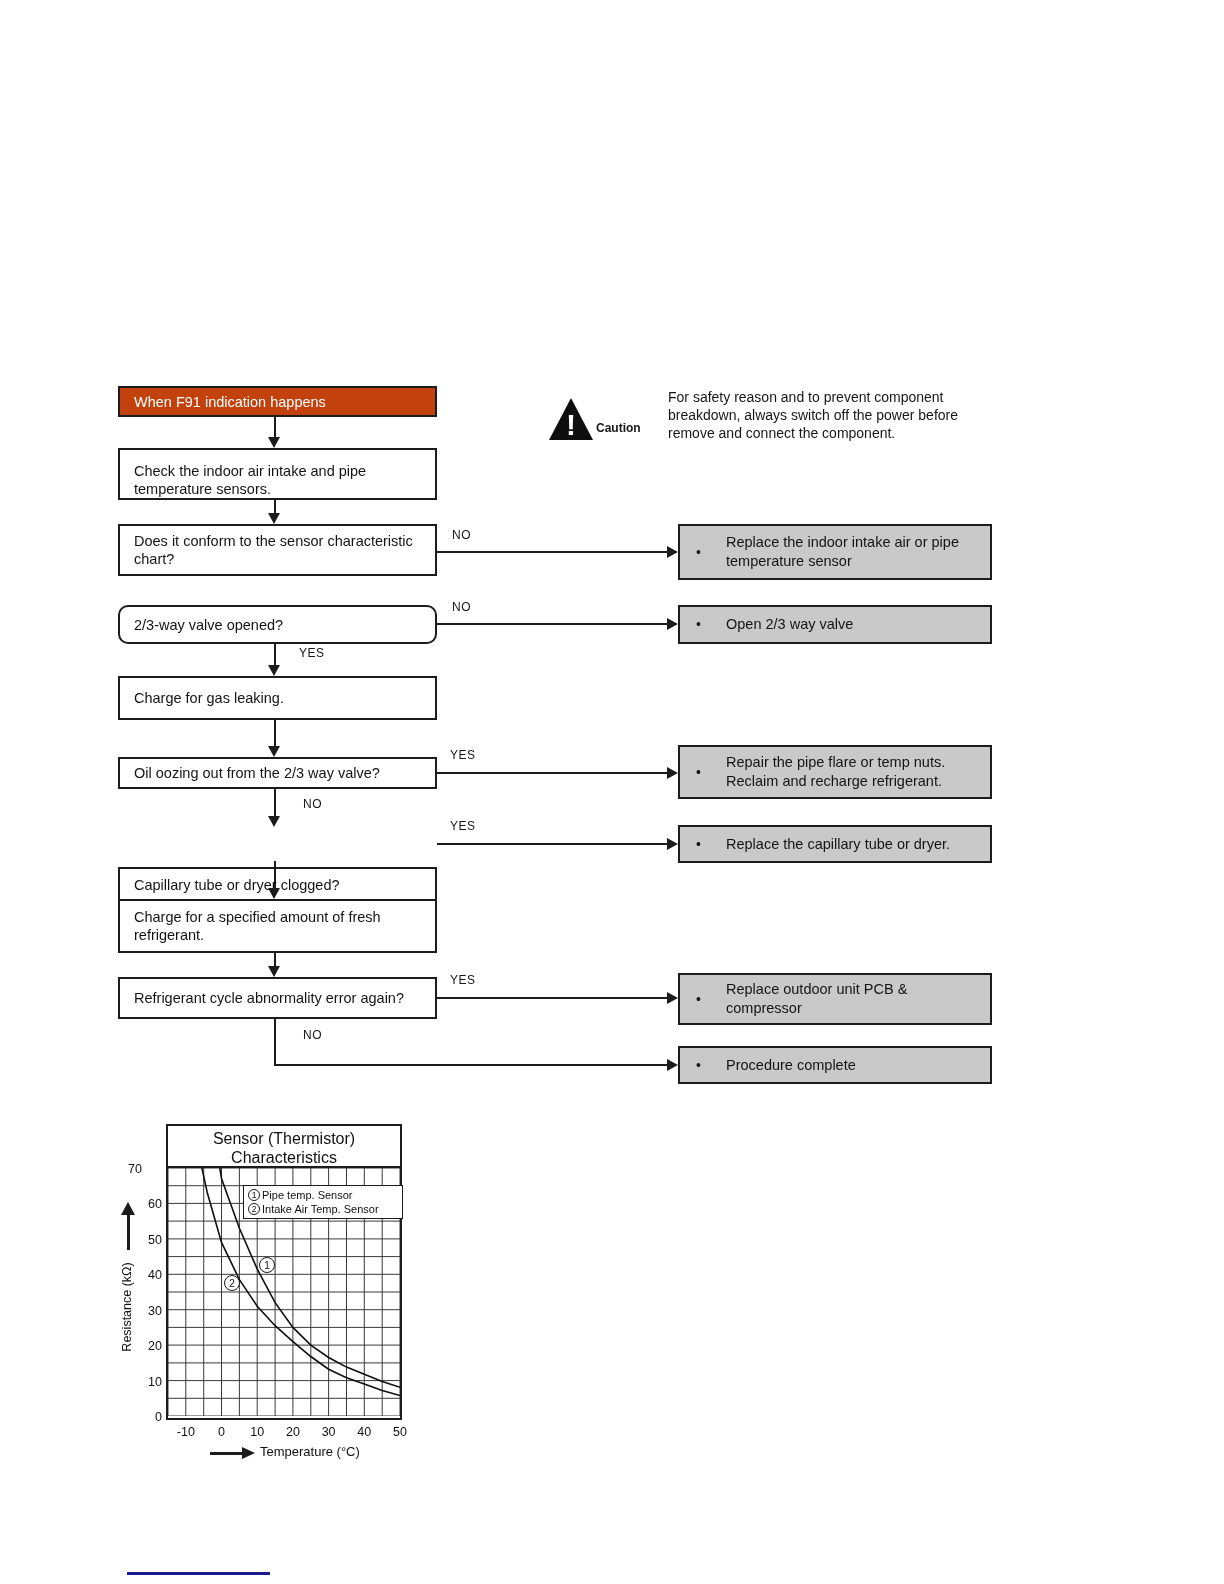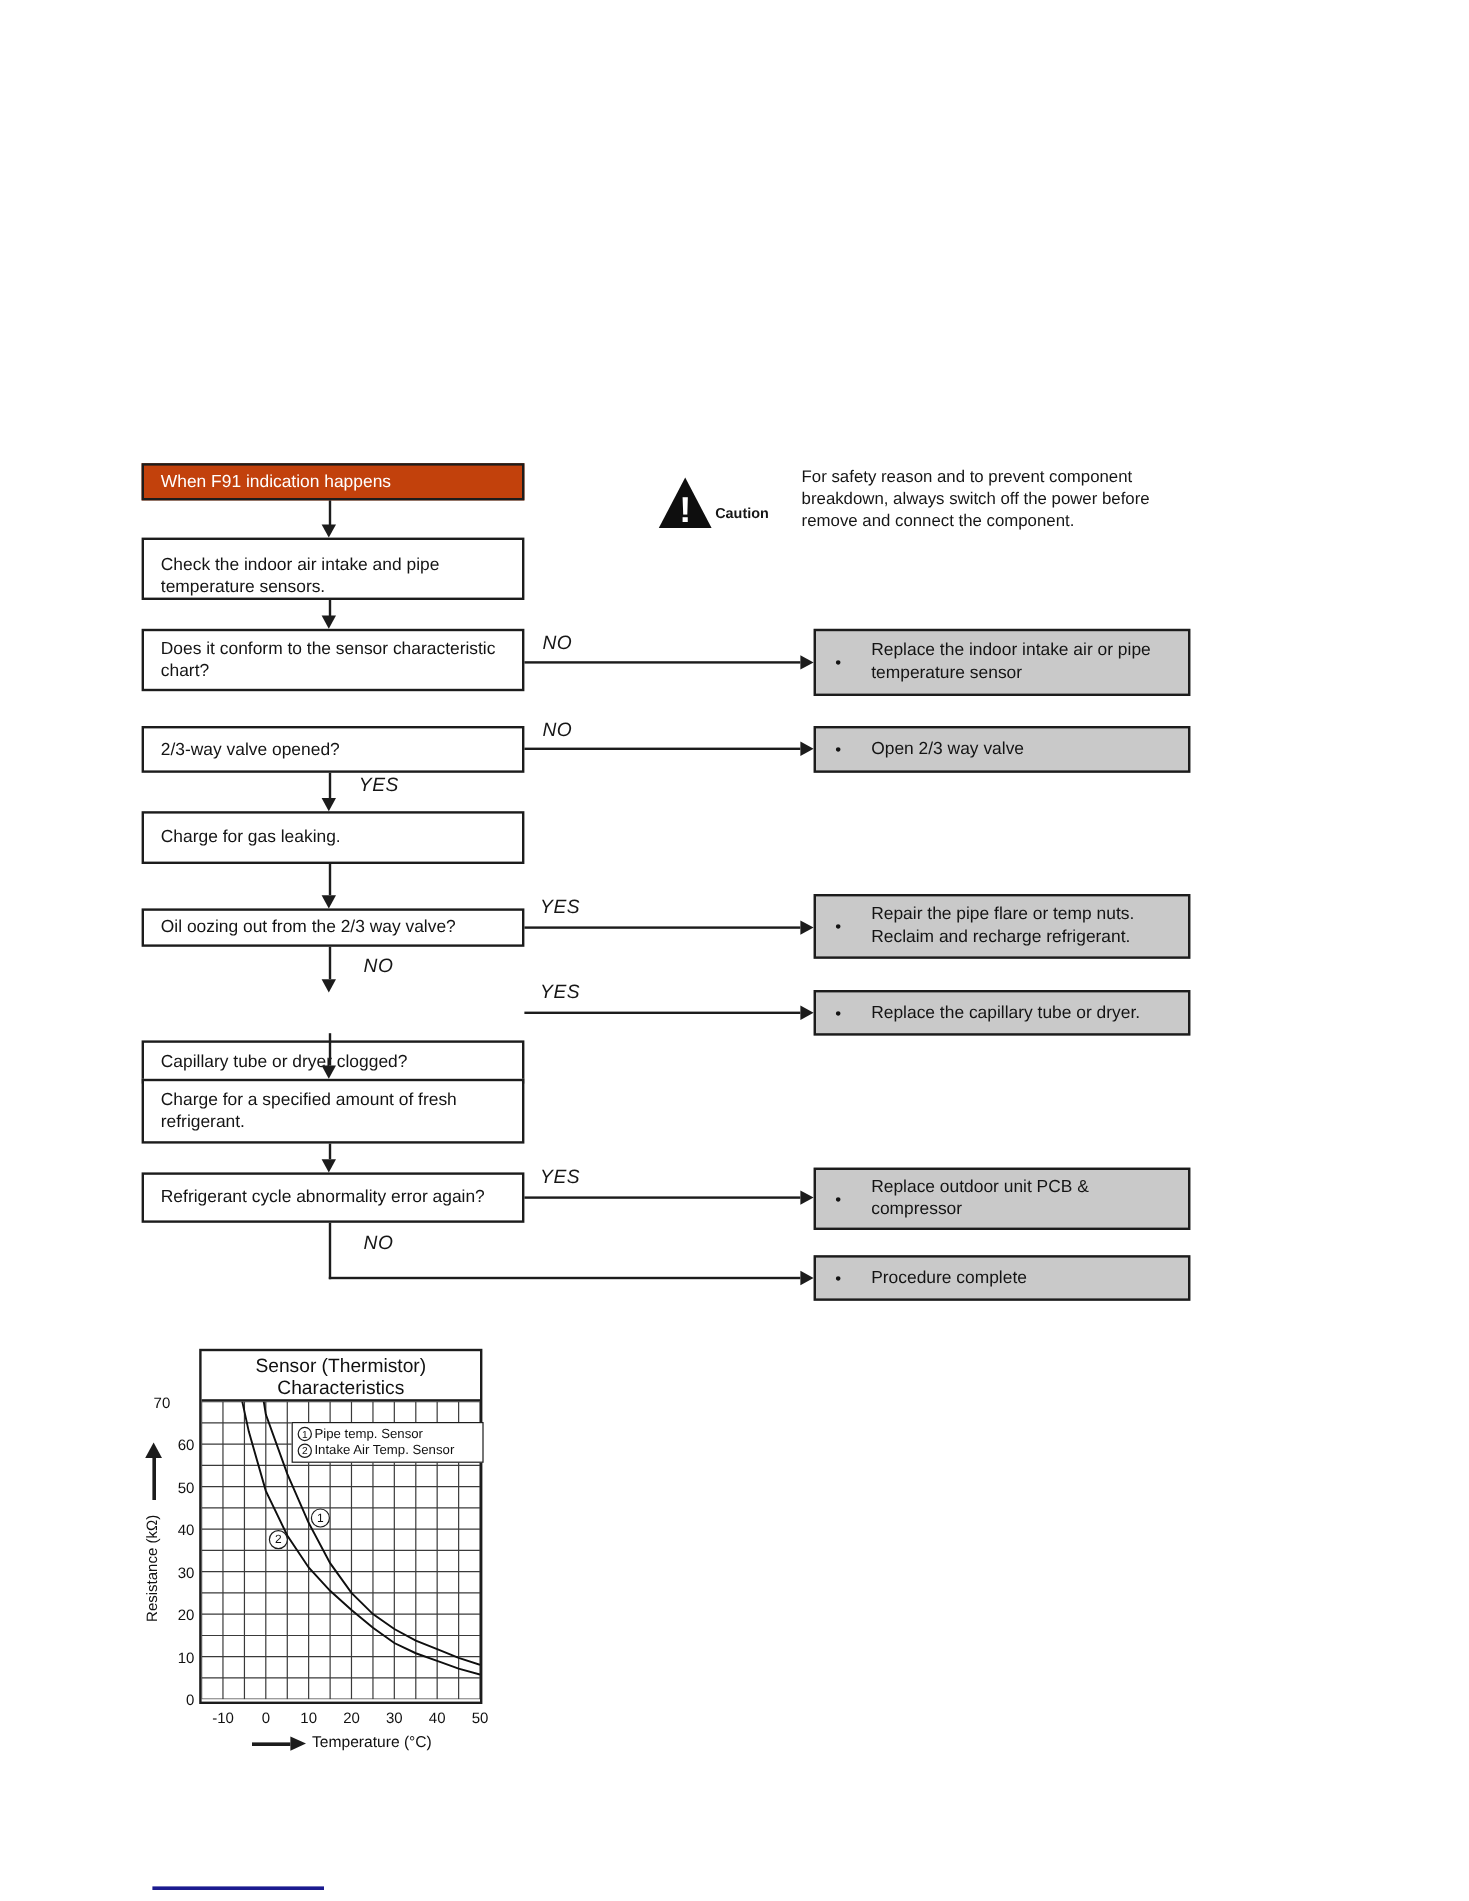--- a/index.html
+++ b/index.html
@@ -21,21 +21,21 @@
     padding-left:16px;font-size:14.5px;line-height:19px;color:#141414;
   }
   .abox .bullet{width:30px;flex:0 0 30px;font-size:14px;}
   .abox .txt{max-width:255px;}
   .vline{position:absolute;width:2px;background:#1c1c1c;}
   .hline{position:absolute;height:2px;background:#1c1c1c;}
   .arr-down{position:absolute;width:0;height:0;border-left:6.5px solid transparent;
     border-right:6.5px solid transparent;border-top:11px solid #1c1c1c;}
   .arr-right{position:absolute;width:0;height:0;border-top:6.5px solid transparent;
     border-bottom:6.5px solid transparent;border-left:11px solid #1c1c1c;}
-  .edge-label{position:absolute;font-size:16px;letter-spacing:.5px;color:#161616;font-style:italic;}
+  .edge-label{position:absolute;font-size:12px;letter-spacing:.5px;color:#161616;}
   
   .caution-icon{position:absolute;left:548px;top:397px;}
   .caution-word{position:absolute;left:596px;top:421px;font-size:12px;font-weight:bold;color:#161616;}
   .caution-text{position:absolute;left:668px;top:388px;width:304px;font-size:14px;line-height:18px;color:#161616;}
   
   .chart-frame{position:absolute;left:166px;top:1124px;width:236px;height:296px;
     box-sizing:border-box;border:2px solid #1c1c1c;background:#fff;}
   .chart-title{height:42px;border-bottom:2px solid #1c1c1c;text-align:center;
     font-size:16px;line-height:19px;padding-top:3px;box-sizing:border-box;color:#111;}
   .chart-plot{position:relative;width:232px;height:248px;}
@@ -77,21 +77,21 @@
   </div>
   <div class="caution-word">Caution</div>
   <div class="caution-text">For safety reason and to prevent component breakdown, always switch off the power before remove and connect the component.</div>
 
   <div class="pbox" style="top:448px;height:52px;align-items:flex-end;">
     <span class="txt">Check the indoor air intake and pipe temperature sensors.</span>
   </div>
   <div class="pbox" style="top:524px;height:52px;">
     <span class="txt">Does it conform to the sensor characteristic chart?</span>
   </div>
-  <div class="pbox" style="top:605px;height:39px;">
+  <div class="pbox" style="top:605px;height:39px;border-radius:10px;">
     <span class="txt">2/3-way valve opened?</span>
   </div>
   <div class="pbox" style="top:676px;height:44px;">
     <span class="txt">Charge for gas leaking.</span>
   </div>
   <div class="pbox" style="top:757px;height:32px;">
     <span class="txt">Oil oozing out from the 2/3 way valve?</span>
   </div>
   <div class="pbox" style="top:867px;height:36px;">
     <span class="txt">Capillary tube or dryer clogged?</span>

